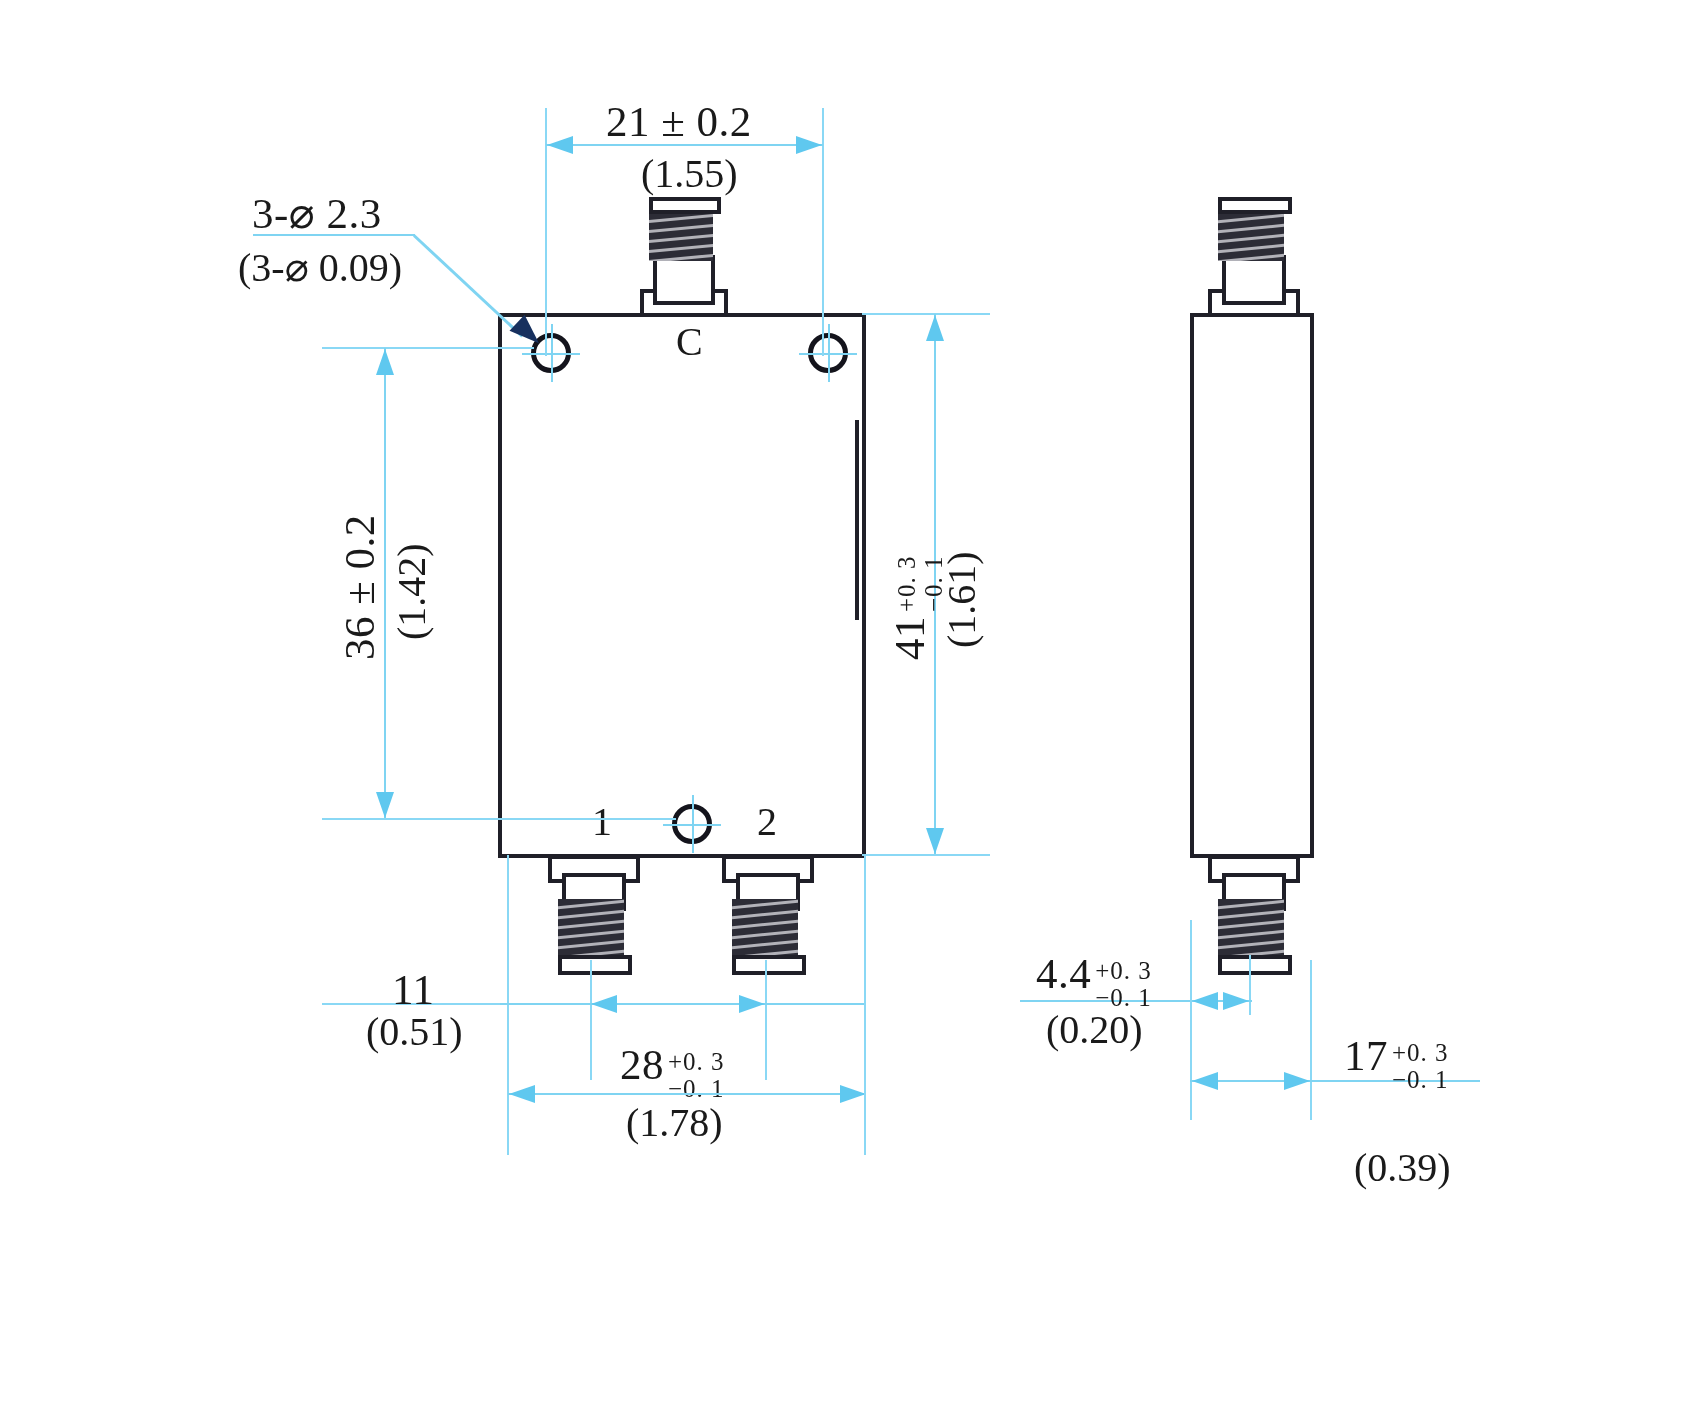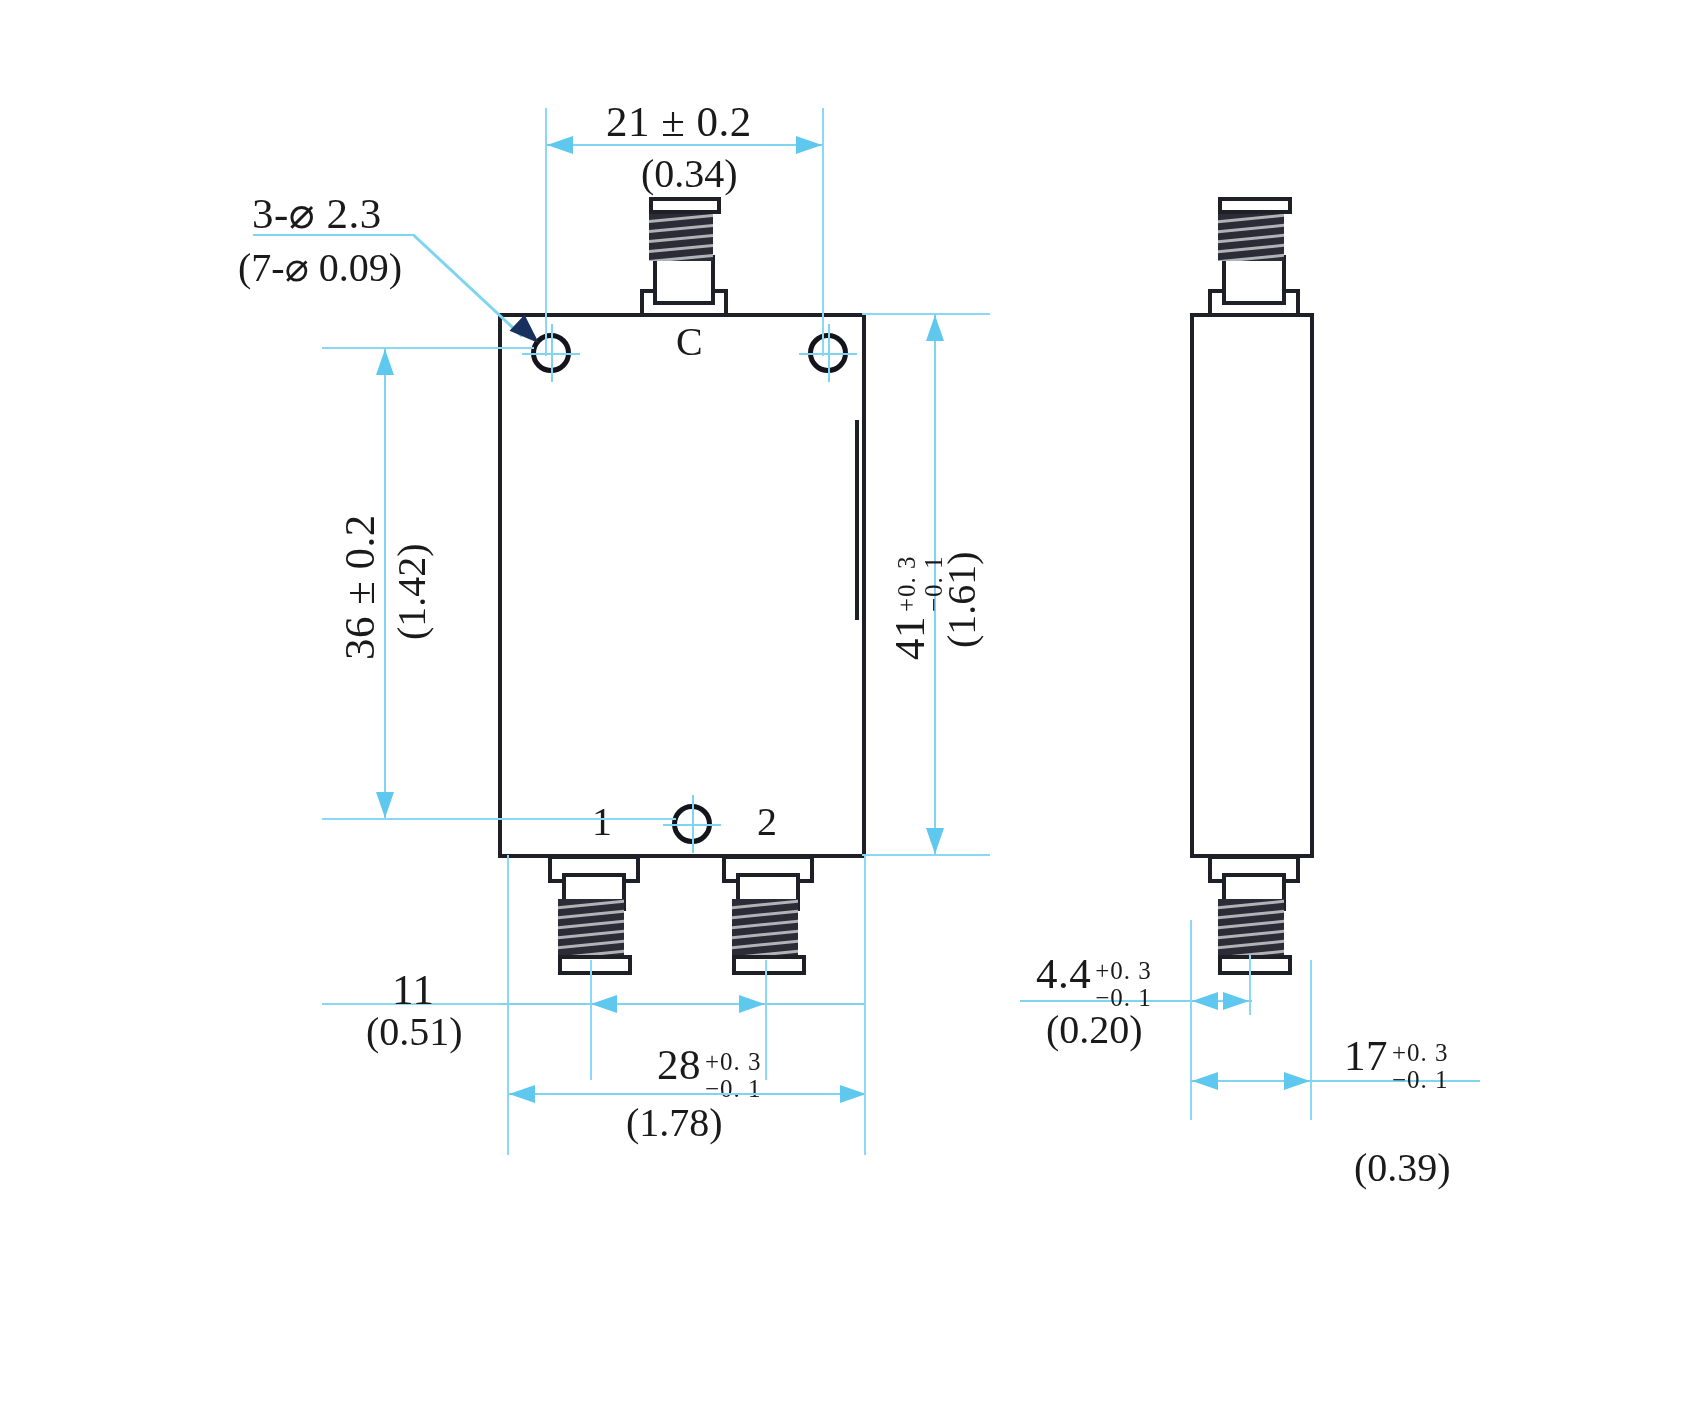--- a/index.html
+++ b/index.html
@@ -142,25 +142,25 @@
   <div class="port-id" style="left:592px;top:798px;">1</div>
   <div class="port-id" style="left:757px;top:798px;">2</div>
 
 
   <div class="ext v" style="left:545px;top:108px;height:248px;"></div>
   <div class="ext v" style="left:822px;top:108px;height:248px;"></div>
   <div class="dimline h" style="left:546px;top:144px;width:277px;"></div>
   <div class="arrow left" style="left:547px;top:136px;"></div>
   <div class="arrow right" style="left:796px;top:136px;"></div>
   <div class="label num" style="left:606px;top:100px;">21 ± 0.2</div>
-  <div class="label paren" style="left:641px;top:154px;">(0.34)</div>
+  <div class="label paren" style="left:641px;top:154px;">(1.55)</div>
 
   <div class="label num" style="left:252px;top:192px;">3-⌀ 2.3</div>
   <div class="dimline h" style="left:253px;top:234px;width:162px;"></div>
-  <div class="label paren" style="left:238px;top:248px;">(7-⌀ 0.09)</div>
+  <div class="label paren" style="left:238px;top:248px;">(3-⌀ 0.09)</div>
   <div class="leader" style="left:414px;top:234px;width:148px;transform:rotate(43deg);"></div>
   <div class="leader-tip" style="left:513px;top:322px;transform:rotate(43deg);"></div>
 
   <div class="ext h" style="left:322px;top:347px;width:212px;"></div>
   <div class="ext h" style="left:322px;top:818px;width:354px;"></div>
   <div class="dimline v" style="left:384px;top:348px;height:470px;"></div>
   <div class="arrow up" style="left:376px;top:349px;"></div>
   <div class="arrow down" style="left:376px;top:792px;"></div>
   <div class="label num rot90" style="left:338px;top:660px;">36 ± 0.2</div>
   <div class="label paren rot90" style="left:392px;top:640px;">(1.42)</div>
@@ -181,21 +181,21 @@
   <div class="ext h" style="left:322px;top:1003px;width:290px;"></div>
   <div class="ext v" style="left:507px;top:855px;height:300px;"></div>
   <div class="label num" style="left:392px;top:968px;">11</div>
   <div class="label paren" style="left:366px;top:1012px;">(0.51)</div>
 
   <div class="ext v" style="left:590px;top:960px;height:120px;"></div>
   <div class="ext v" style="left:765px;top:960px;height:120px;"></div>
   <div class="dimline h" style="left:500px;top:1003px;width:365px;"></div>
   <div class="arrow left" style="left:591px;top:995px;"></div>
   <div class="arrow right" style="left:739px;top:995px;"></div>
-  <div class="label" style="left:657px;top:1043px;font-family:Liberation Serif, serif;">
+  <div class="label" style="left:620px;top:1043px;font-family:Liberation Serif, serif;">
     <span class="num">28</span><span class="tol">
         <span>+0. 3</span>
         <span>−0. 1</span>
       </span>
   </div>
   <div class="label paren" style="left:626px;top:1103px;">(1.78)</div>
 
   <div class="dimline h" style="left:508px;top:1093px;width:358px;"></div>
   <div class="arrow left" style="left:509px;top:1085px;"></div>
   <div class="arrow right" style="left:840px;top:1085px;"></div>

